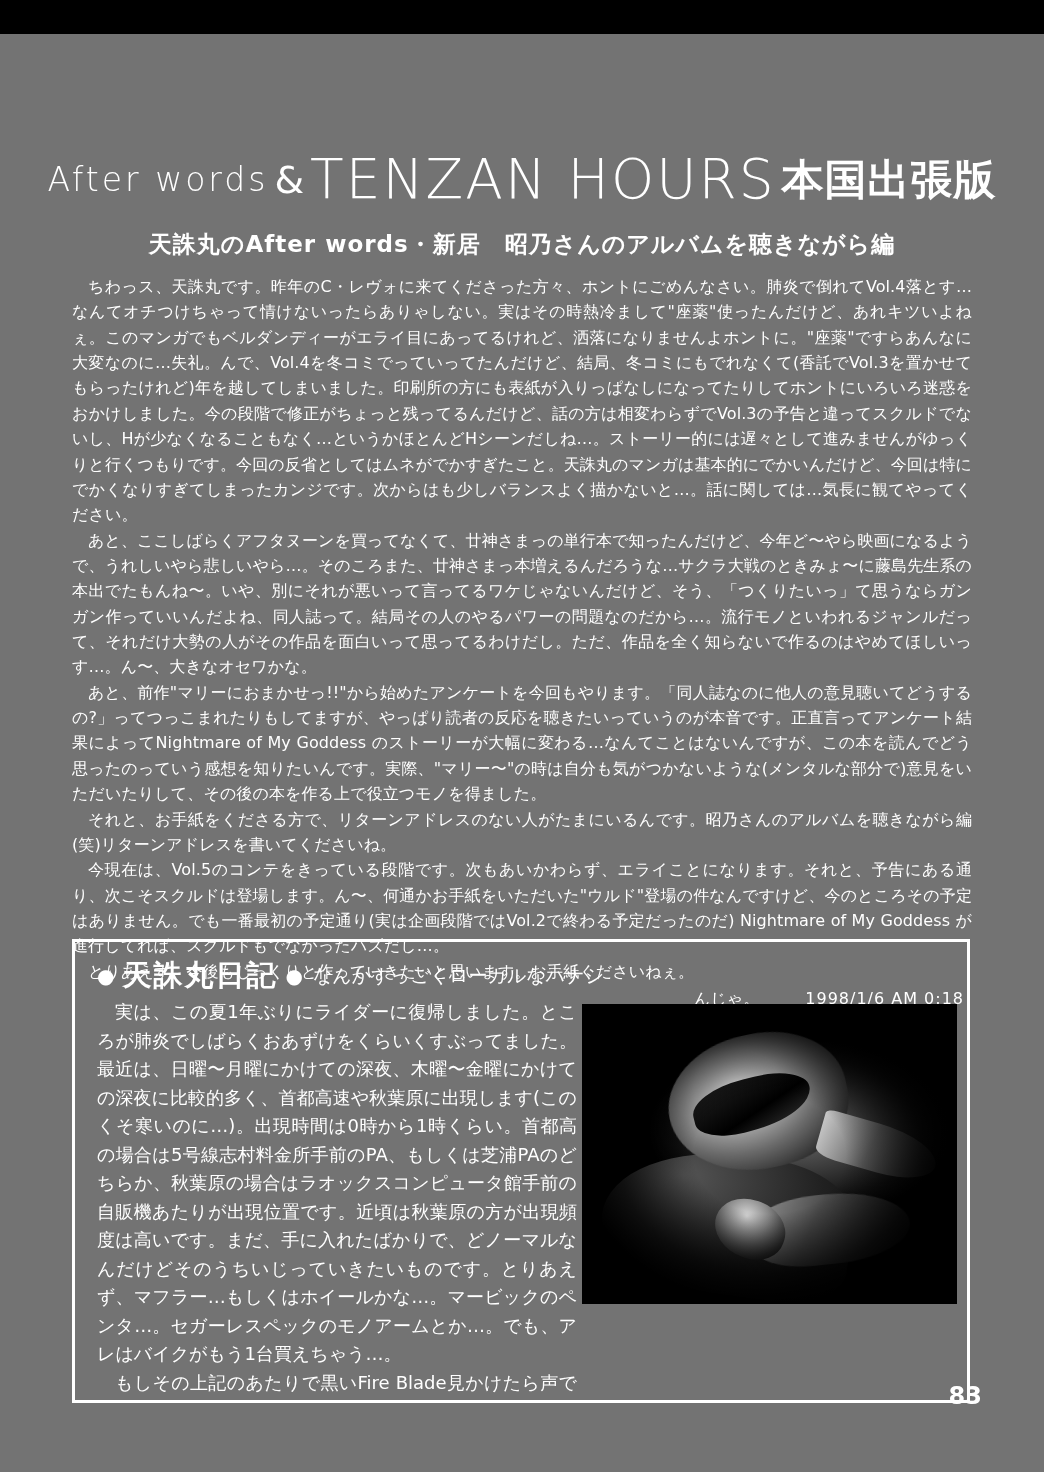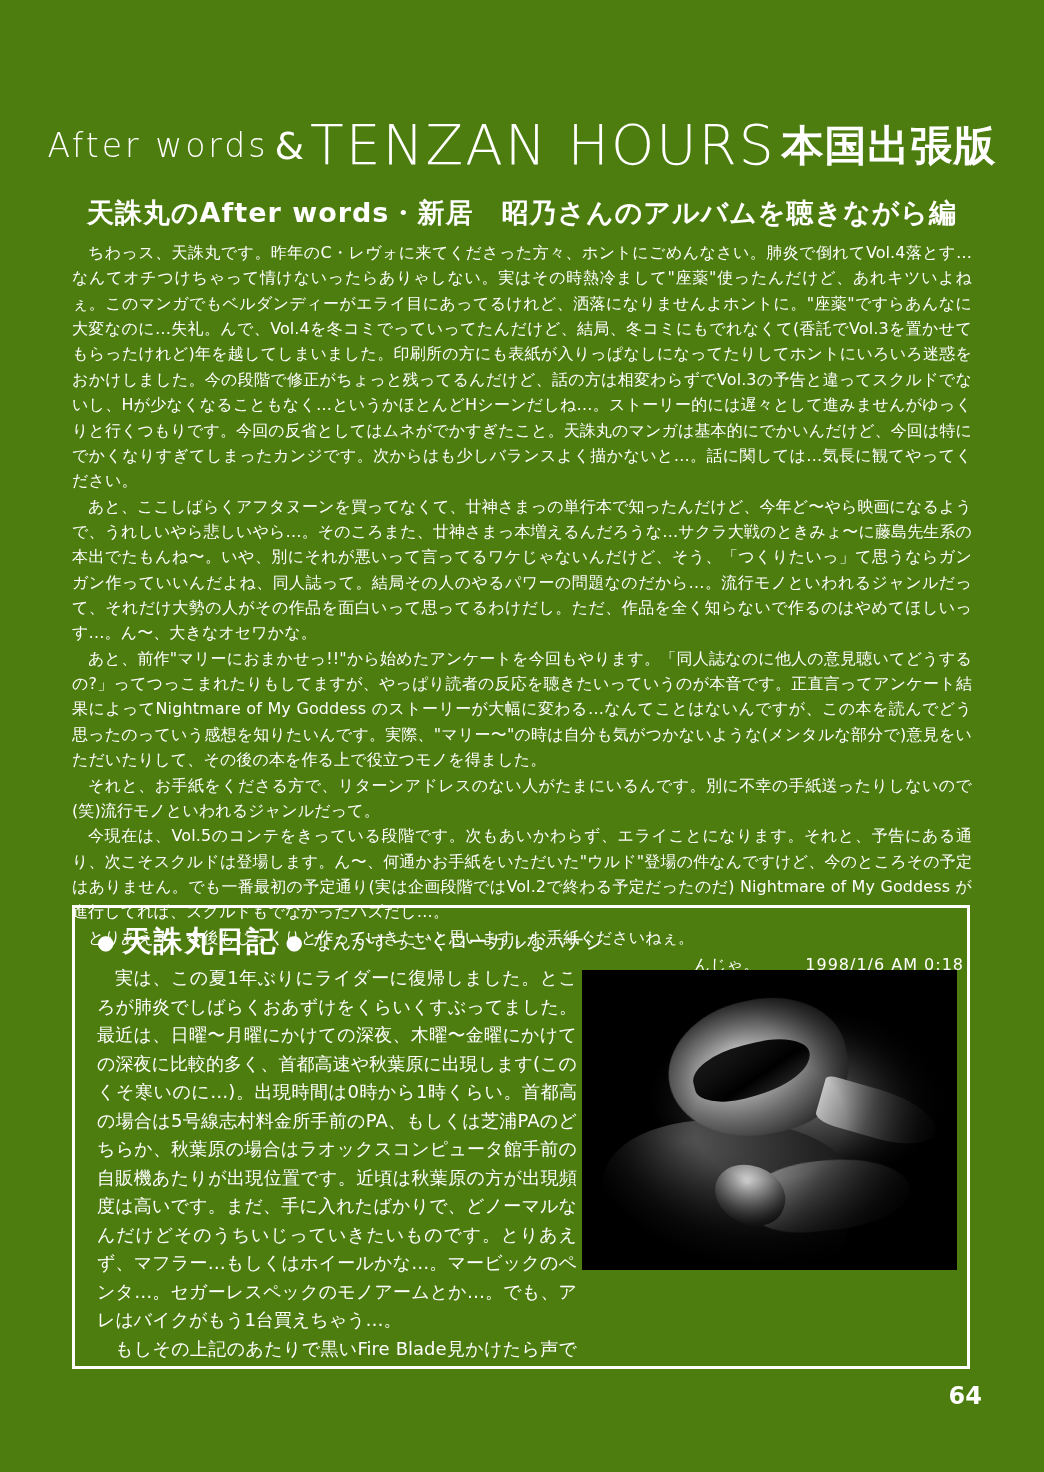--- a/index.html
+++ b/index.html
@@ -12,21 +12,22 @@
     height: 1472px;
     position: relative;
     overflow: hidden;
     color: #ffffff;
     font-family: "DejaVu Sans", sans-serif;
   }
 
   .page {
     position: absolute;
     inset: 0;
-    background: #4d7c0f;
+    background: #737373;
+    margin-top: 34px;
   }
 
   
   .header {
     position: absolute;
     left: 0;
     right: 0;
     top: 118px;
     text-align: center;
     white-space: nowrap;
@@ -61,21 +62,21 @@
     letter-spacing: 1px;
     padding-left: 6px;
   }
 
   .subtitle {
     position: absolute;
     left: 0;
     right: 0;
     top: 195px;
     text-align: center;
-    font-size: 27px;
+    font-size: 23px;
     font-weight: bold;
     letter-spacing: 1px;
     white-space: nowrap;
   }
 
   
   .body-text {
     position: absolute;
     left: 72px;
     width: 900px;
@@ -251,21 +252,21 @@
       <span class="hdr-after">After words</span><span class="hdr-amp">&amp;</span><span class="hdr-tenzan">TENZAN HOURS</span><span class="hdr-jp">本国出張版</span>
     </span>
   </div>
 
   <div class="subtitle">天誅丸のAfter words・新居　昭乃さんのアルバムを聴きながら編</div>
 
   <div class="body-text">
     <p>ちわっス、天誅丸です。昨年のC・レヴォに来てくださった方々、ホントにごめんなさい。肺炎で倒れてVol.4落とす…なんてオチつけちゃって情けないったらありゃしない。実はその時熱冷まして"座薬"使ったんだけど、あれキツいよねぇ。このマンガでもベルダンディーがエライ目にあってるけれど、洒落になりませんよホントに。"座薬"ですらあんなに大変なのに…失礼。んで、Vol.4を冬コミでっていってたんだけど、結局、冬コミにもでれなくて(香託でVol.3を置かせてもらったけれど)年を越してしまいました。印刷所の方にも表紙が入りっぱなしになってたりしてホントにいろいろ迷惑をおかけしました。今の段階で修正がちょっと残ってるんだけど、話の方は相変わらずでVol.3の予告と違ってスクルドでないし、Hが少なくなることもなく…というかほとんどHシーンだしね…。ストーリー的には遅々として進みませんがゆっくりと行くつもりです。今回の反省としてはムネがでかすぎたこと。天誅丸のマンガは基本的にでかいんだけど、今回は特にでかくなりすぎてしまったカンジです。次からはも少しバランスよく描かないと…。話に関しては…気長に観てやってください。</p>
     <p>あと、ここしばらくアフタヌーンを買ってなくて、廿神さまっの単行本で知ったんだけど、今年ど〜やら映画になるようで、うれしいやら悲しいやら…。そのころまた、廿神さまっ本増えるんだろうな…サクラ大戦のときみょ〜に藤島先生系の本出でたもんね〜。いや、別にそれが悪いって言ってるワケじゃないんだけど、そう、「つくりたいっ」て思うならガンガン作っていいんだよね、同人誌って。結局その人のやるパワーの問題なのだから…。流行モノといわれるジャンルだって、それだけ大勢の人がその作品を面白いって思ってるわけだし。ただ、作品を全く知らないで作るのはやめてほしいっす…。ん〜、大きなオセワかな。</p>
     <p>あと、前作"マリーにおまかせっ!!"から始めたアンケートを今回もやります。「同人誌なのに他人の意見聴いてどうするの?」ってつっこまれたりもしてますが、やっぱり読者の反応を聴きたいっていうのが本音です。正直言ってアンケート結果によってNightmare of My Goddess のストーリーが大幅に変わる…なんてことはないんですが、この本を読んでどう思ったのっていう感想を知りたいんです。実際、"マリー〜"の時は自分も気がつかないような(メンタルな部分で)意見をいただいたりして、その後の本を作る上で役立つモノを得ました。</p>
-    <p>それと、お手紙をくださる方で、リターンアドレスのない人がたまにいるんです。別に不幸の手紙送ったりしないので(笑)流行モノといわれるジャンルだって。</p>
+    <p>それと、お手紙をくださる方で、リターンアドレスのない人がたまにいるんです。昭乃さんのアルバムを聴きながら編(笑)リターンアドレスを書いてくださいね。</p>
     <p>今現在は、Vol.5のコンテをきっている段階です。次もあいかわらず、エライことになります。それと、予告にある通り、次こそスクルドは登場します。ん〜、何通かお手紙をいただいた"ウルド"登場の件なんですけど、今のところその予定はありません。でも一番最初の予定通り(実は企画段階ではVol.2で終わる予定だったのだ) Nightmare of My Goddess が進行してれば、スクルドもでなかったハズだし…。</p>
     <p>とりあえず、今後もじっくりと作っていきたいと思います。お手紙くださいねぇ。</p>
     <div class="sig-line">
       <span>んじゃ。</span>
       <span class="sig-date">1998/1/6 AM 0:18</span>
     </div>
   </div>
 
   <div class="panel">
     <div class="panel-title">
@@ -281,15 +282,15 @@
       <div class="shoulder"></div>
       <div class="helmet"></div>
       <div class="visor"></div>
       <div class="fin"></div>
       <div class="arm"></div>
       <div class="glove"></div>
       <div class="vignette"></div>
     </div>
   </div>
 
-  <div class="page-number">64</div>
+  <div class="page-number">83</div>
 
 </div>
 
 </body></html>

